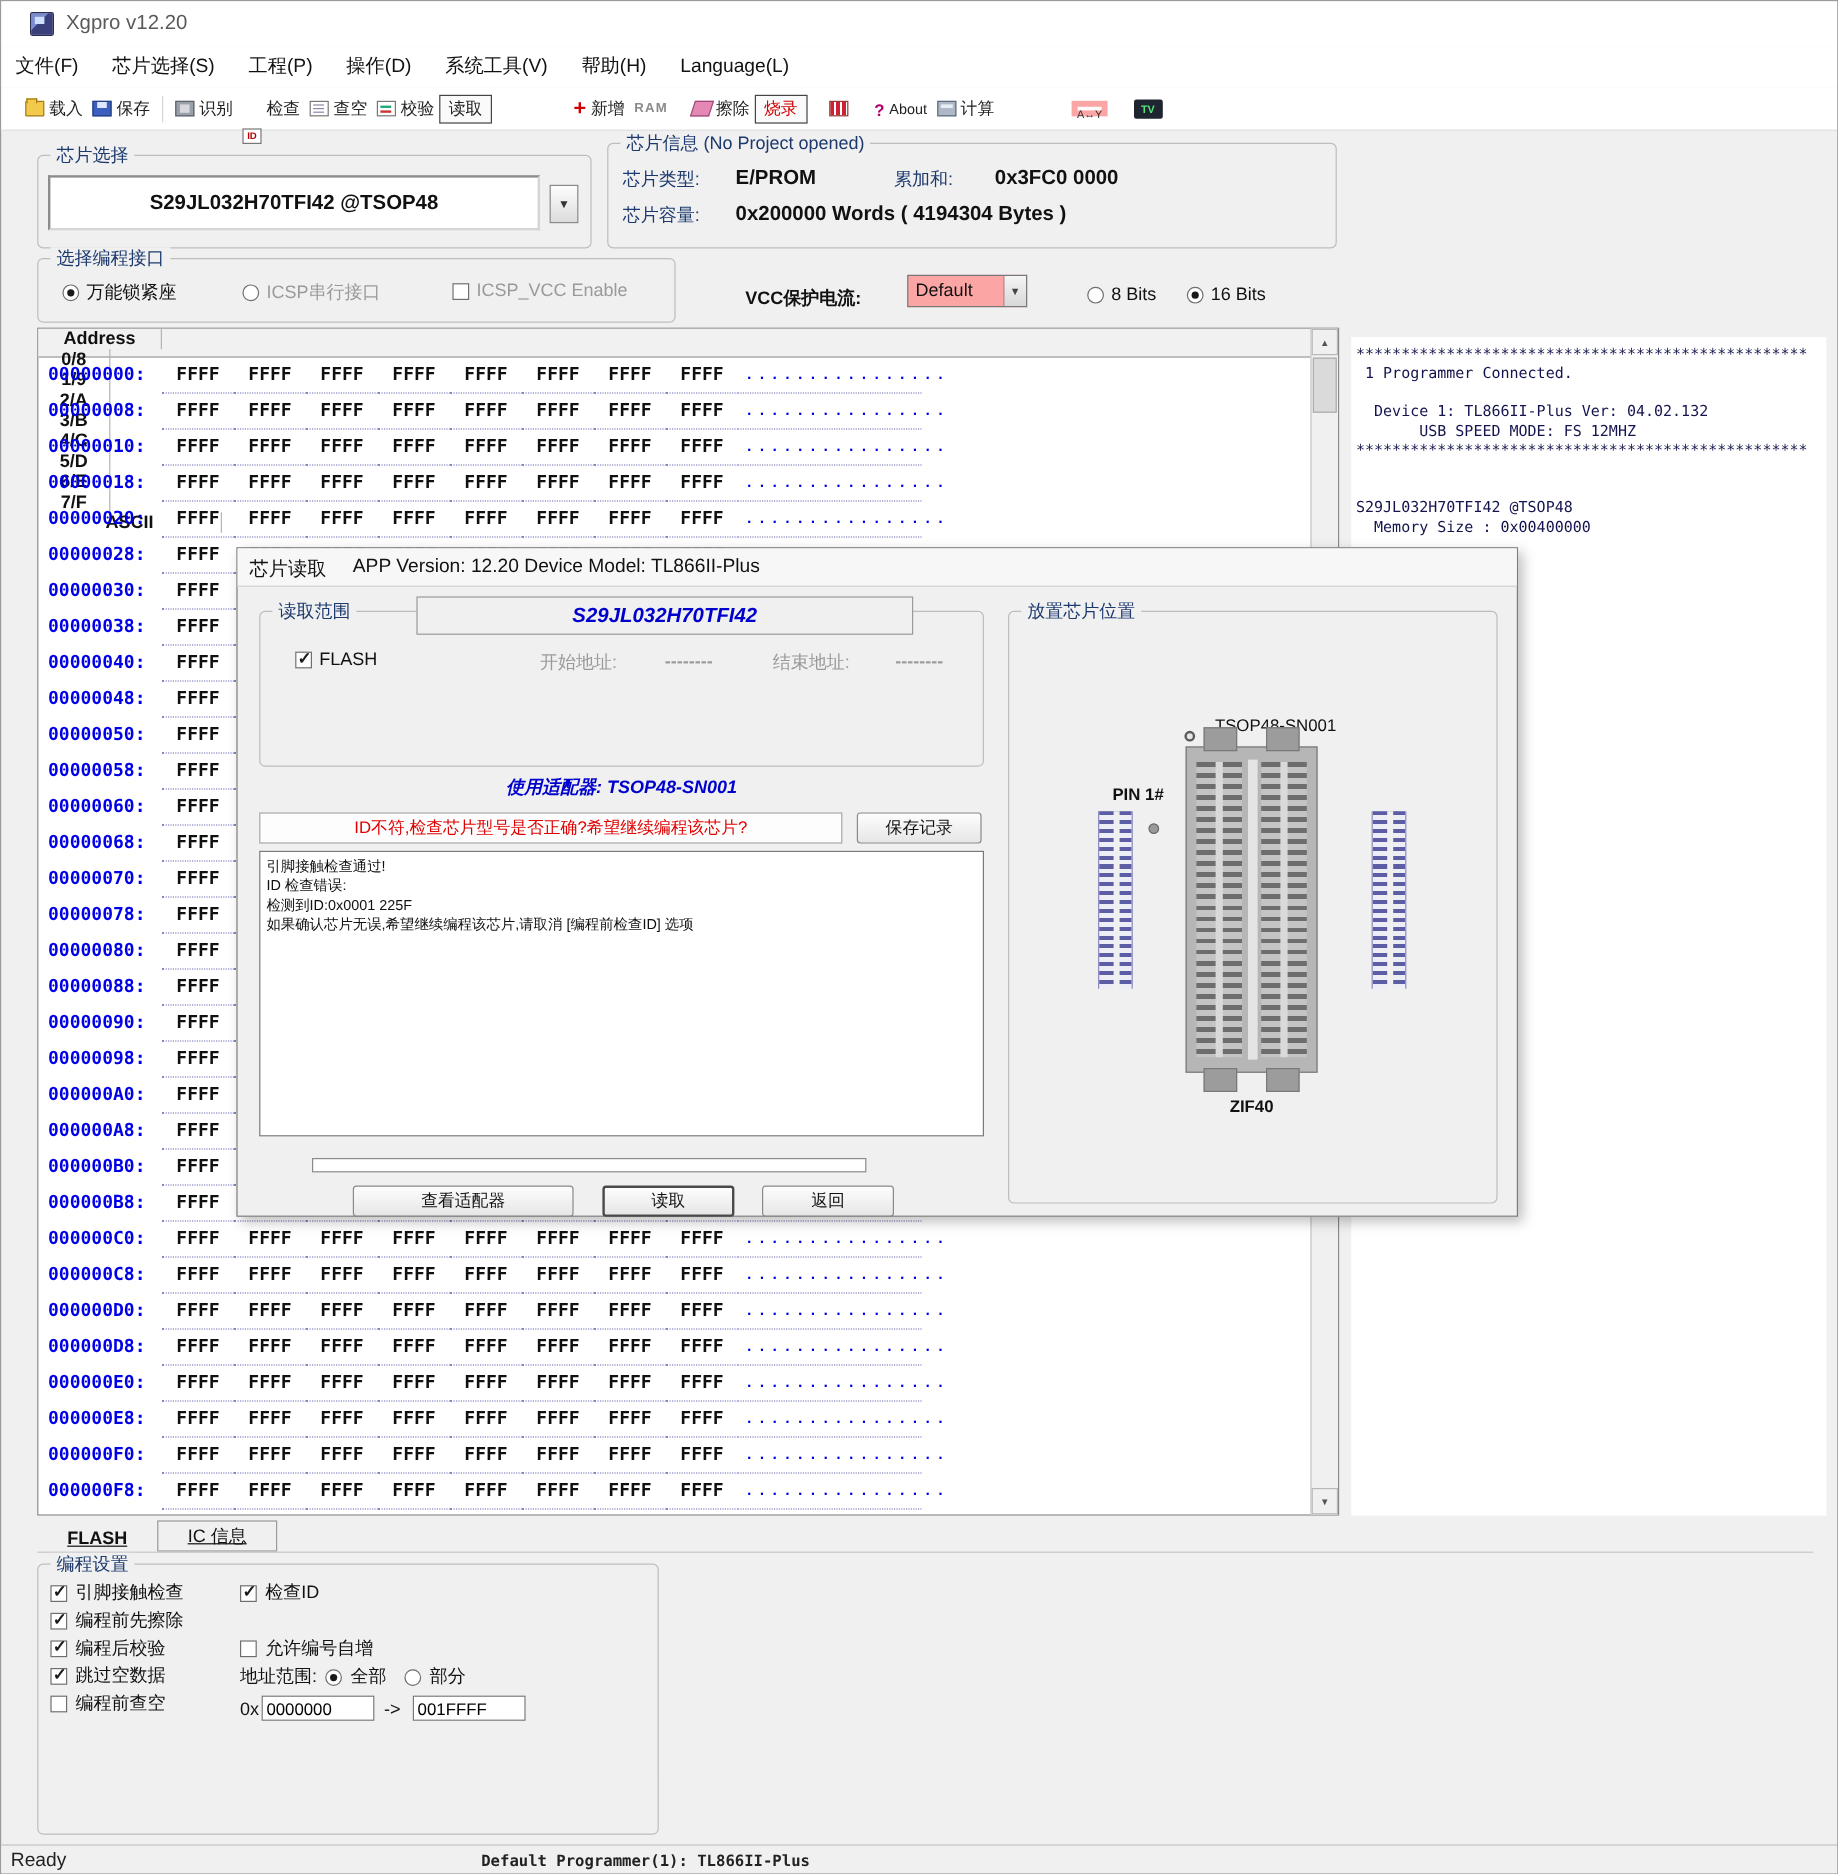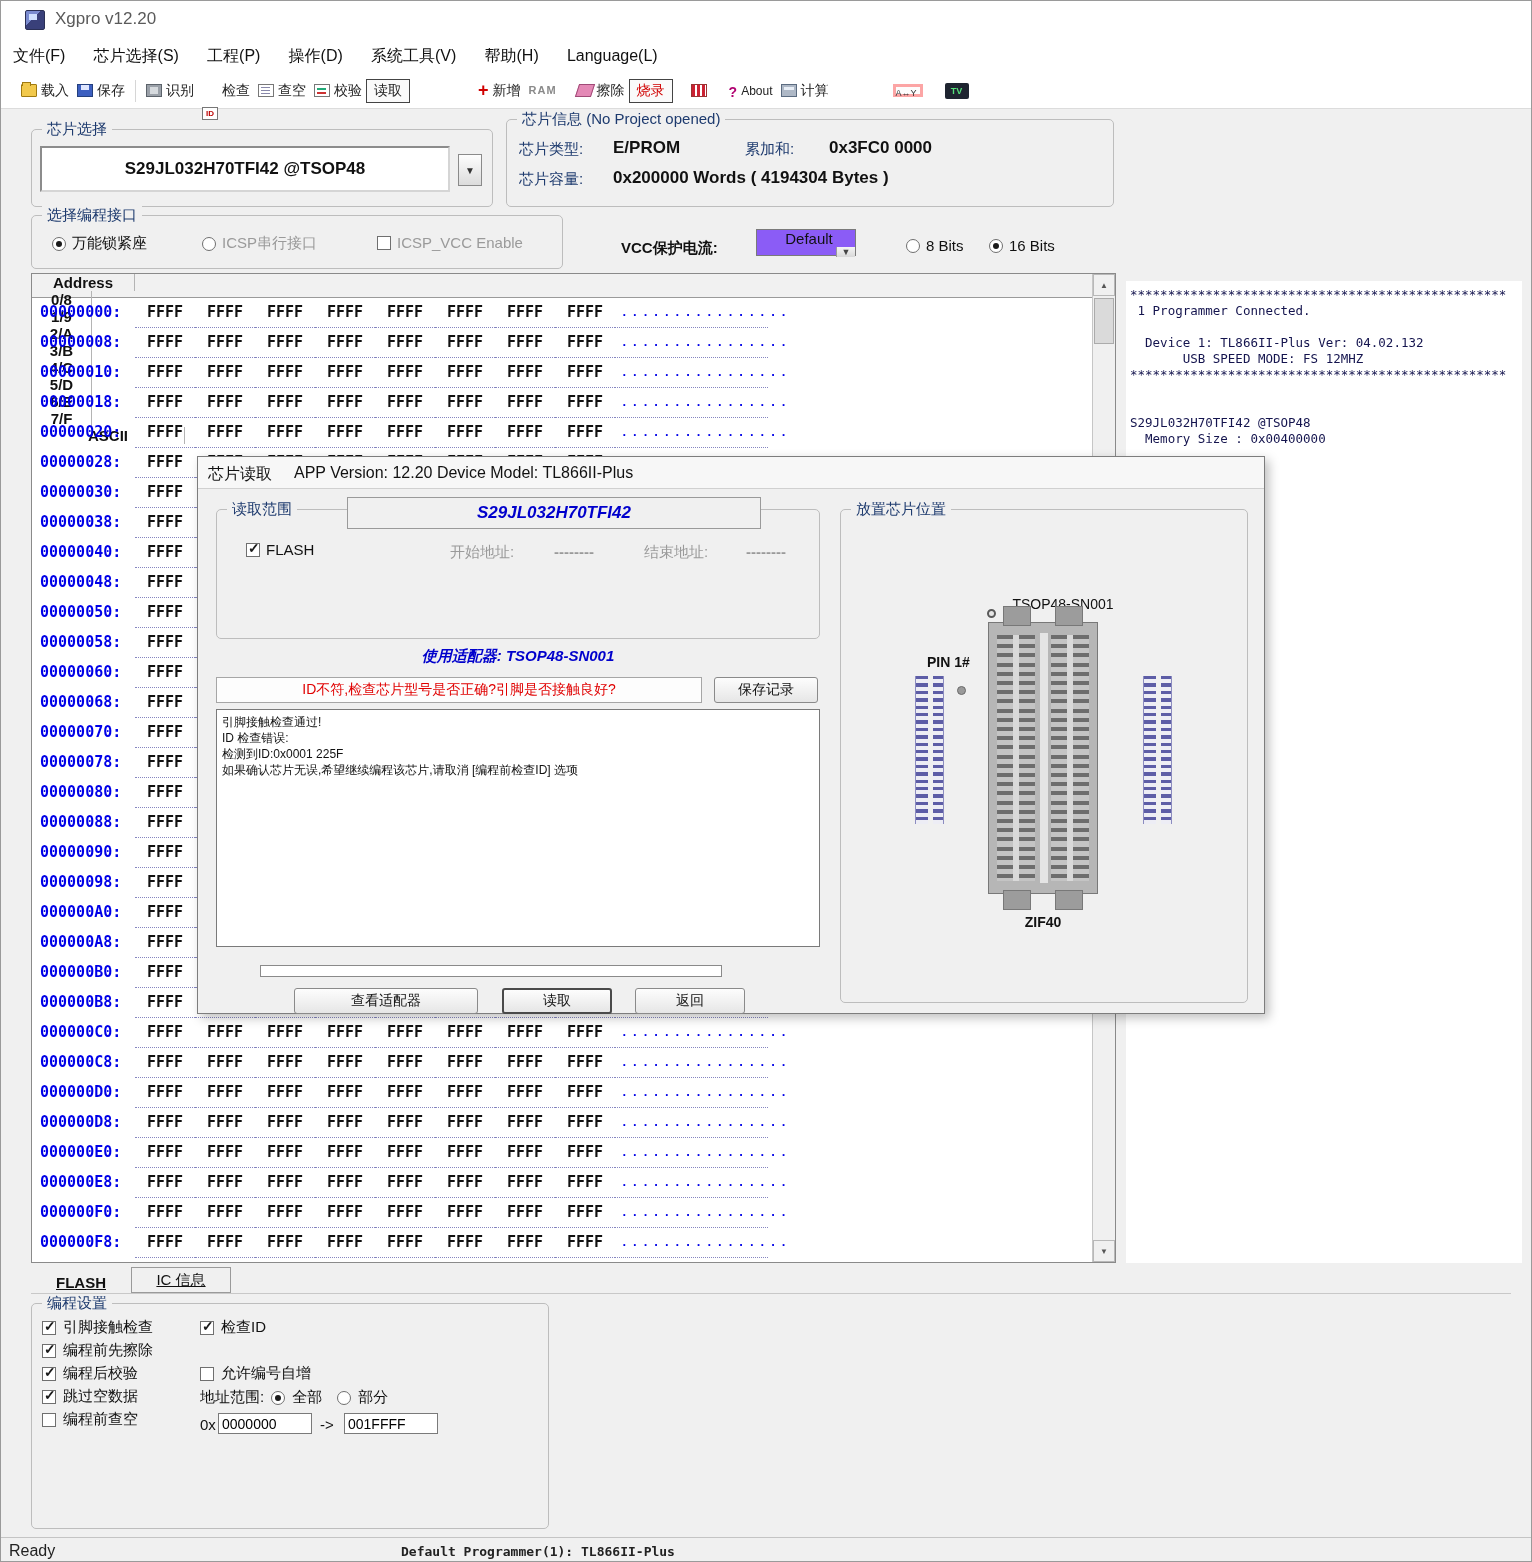--- a/index.html
+++ b/index.html
@@ -35,21 +35,21 @@
   .ic-page::after{content:"";position:absolute;left:2px;top:2px;width:9px;height:1px;background:#88a;box-shadow:0 3px 0 #88a,0 6px 0 #88a;}
   .ic-verify{background:#fff;border:1px solid #777;}
   .ic-verify::after{content:"";position:absolute;left:2px;top:3px;width:9px;height:2px;background:#2a7;box-shadow:0 4px 0 #c33;}
   .ic-plus{color:#d00000;font-weight:bold;font-size:18px;line-height:13px;width:auto;}
   .ic-ram{color:#8a8a8a;font-weight:bold;font-size:11px;letter-spacing:1px;width:auto;}
   .ic-eraser{background:#e489b6;border:1px solid #a04a77;transform:skewX(-18deg);}
   .ic-grid{background:repeating-linear-gradient(90deg,#c23 0 3px,#fff 3px 5px);border:1px solid #933;}
   .ic-q{color:#b00070;font-weight:bold;font-size:14px;width:auto;}
   .ic-calc{background:#aeb8c6;border:1px solid #5b6b80;}
   .ic-calc::after{content:"";position:absolute;left:2px;top:2px;width:10px;height:3px;background:#e8eef6;}
-  .ic-ay{border:3px solid #fca5a5;background:#fdfdfd;width:30px;font-size:9px;line-height:12px;color:#333;}
+  .ic-ay{border:5px solid #fca5a5;background:#fdfdfd;width:30px;font-size:9px;text-align:center;line-height:12px;color:#333;}
   .ic-tv{background:#1e2430;border-radius:2px;width:24px;height:16px;color:#55e07a;font-size:9px;font-weight:bold;text-align:center;line-height:16px;}
 
   
   .group{position:absolute;border:1px solid #bdbdbd;border-radius:5px;}
   .gtitle{position:absolute;top:-10px;left:10px;background:#f0f0f0;padding:0 5px;font-size:15px;color:#1d3a6e;white-space:nowrap;}
 
   
   #combo-chip{position:absolute;left:8px;top:16px;width:410px;height:46px;background:#fff;
     border:2px solid #8c8c8c;border-right-color:#d5d5d5;border-bottom-color:#d5d5d5;
     display:flex;align-items:center;justify-content:center;font-size:17px;font-weight:bold;}
@@ -62,21 +62,21 @@
   .gray{color:#9a9a9a;}
 
   
   .cb{display:inline-block;width:14px;height:14px;background:#fff;border:1px solid #6f6f6f;vertical-align:-2px;position:relative;}
   .cb.on::after{content:"✓";position:absolute;left:1px;top:-4px;font-size:14px;font-weight:bold;color:#1a1a1a;}
   .rb{display:inline-block;width:14px;height:14px;background:#fff;border:1px solid #6f6f6f;border-radius:50%;vertical-align:-2px;position:relative;}
   .rb.on::after{content:"";position:absolute;left:3px;top:3px;width:6px;height:6px;border-radius:50%;background:#1a1a1a;}
   .ctrl-row{position:absolute;display:flex;align-items:center;gap:6px;white-space:nowrap;}
   .btn{position:absolute;background:linear-gradient(#fdfdfd,#e6e6e6);border:1px solid #8a8a8a;border-radius:3px;
     font-size:14px;display:flex;align-items:center;justify-content:center;}
-  .combo{position:absolute;background:#8b5cf6;border:1px solid #7a7a7a;display:flex;align-items:center;padding-left:6px;font-size:15px;flex-direction:column;}
+  .combo{position:absolute;background:#fca5a5;border:1px solid #7a7a7a;display:flex;align-items:center;padding-left:6px;font-size:15px;}
   .combo .arrow{margin-left:auto;width:19px;height:100%;background:linear-gradient(#f5f5f5,#d8d8d8);border-left:1px solid #9a9a9a;
     display:flex;align-items:center;justify-content:center;font-size:9px;color:#444;}
   .tinput{position:absolute;height:21px;background:#fff;border:1px solid #7a7a7a;font-size:14px;padding:0 3px;
     font-family:"Liberation Sans",sans-serif;}
 
   
   #hex-table{position:absolute;left:30px;top:272px;width:1085px;height:990px;background:#fff;border:1px solid #8a8a8a;z-index:1;}
   #hex-header{display:flex;height:24px;background:#f1f1f1;border-bottom:1px solid #9a9a9a;font-weight:bold;font-size:15px;flex-direction:column;}
   .hh{border-right:1px solid #b4b4b4;display:flex;align-items:center;justify-content:center;height:100%;}
   .hh.c0{width:103px;} .hh.cv{width:60px;} .hh.c9{width:153px;} .hh.fill{flex:1;border-right:none;}
@@ -723,21 +723,21 @@
       <span class="cb on"></span>
       <span>FLASH</span>
     </div>
     <span class="abs lab gray" style="left:252px;top:86px">开始地址:</span>
     <span class="abs lab gray" style="left:356px;top:86px;font-weight:bold">--------</span>
     <span class="abs lab gray" style="left:446px;top:86px">结束地址:</span>
     <span class="abs lab gray" style="left:548px;top:86px;font-weight:bold">--------</span>
 
     <div id="dlg-adapter-note">使用适配器: TSOP48-SN001</div>
 
-    <div id="dlg-warning">ID不符,检查芯片型号是否正确?引脚是否接触良好?</div>
+    <div id="dlg-warning">ID不符,检查芯片型号是否正确?希望继续编程该芯片?</div>
     <div class="btn" id="dlg-savelog">
         <span>保存记录</span>
       </div>
 
     <div id="dlg-msgarea">
       <div id="dialog-log-text">引脚接触检查通过!
 ID 检查错误:
 检测到ID:0x0001 225F
 如果确认芯片无误,希望继续编程该芯片,请取消 [编程前检查ID] 选项</div>
     </div>

